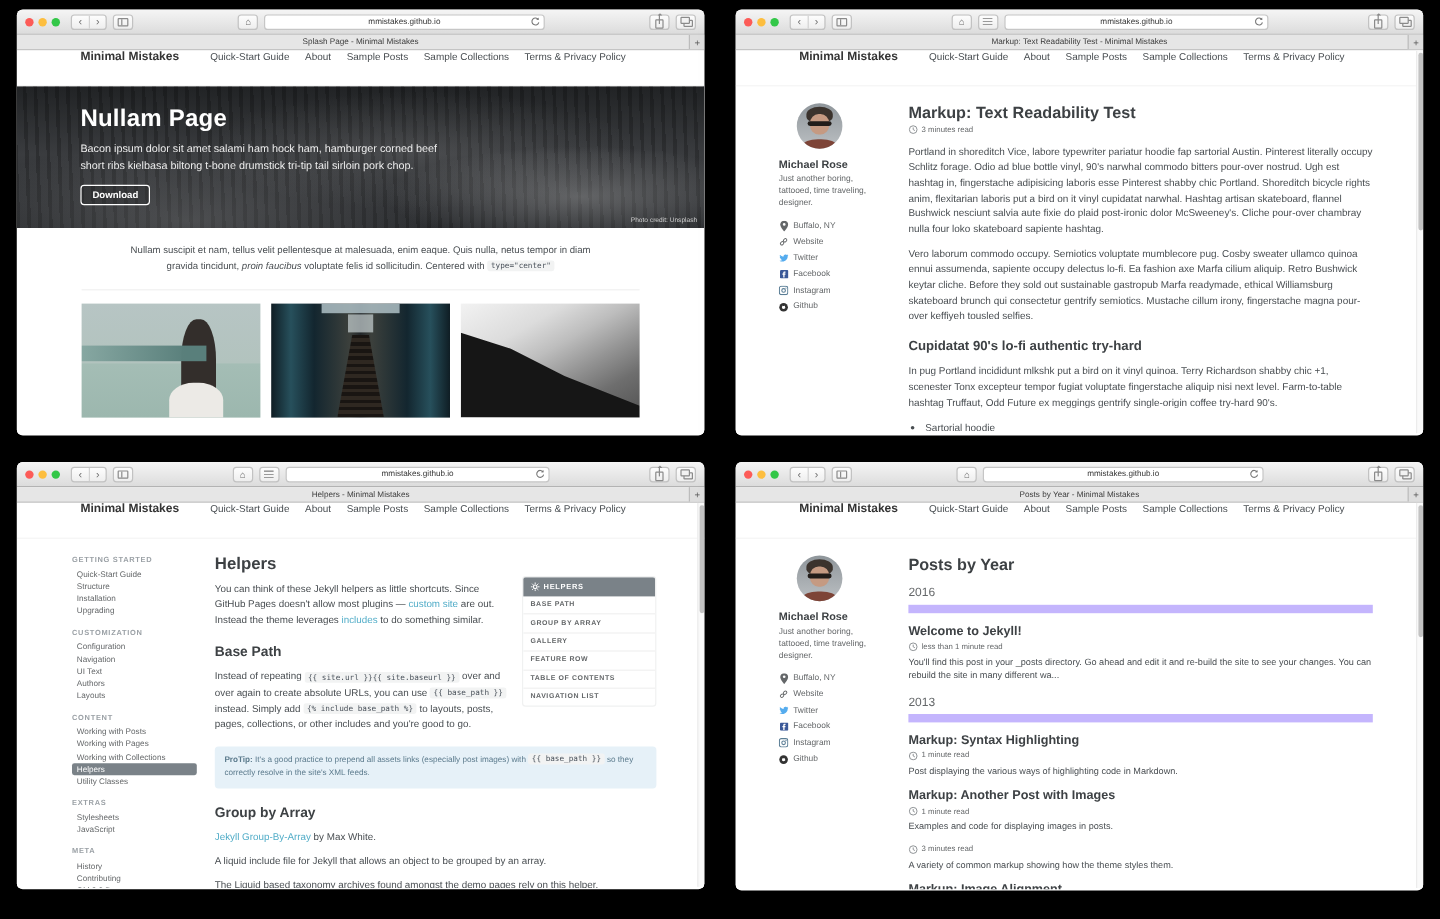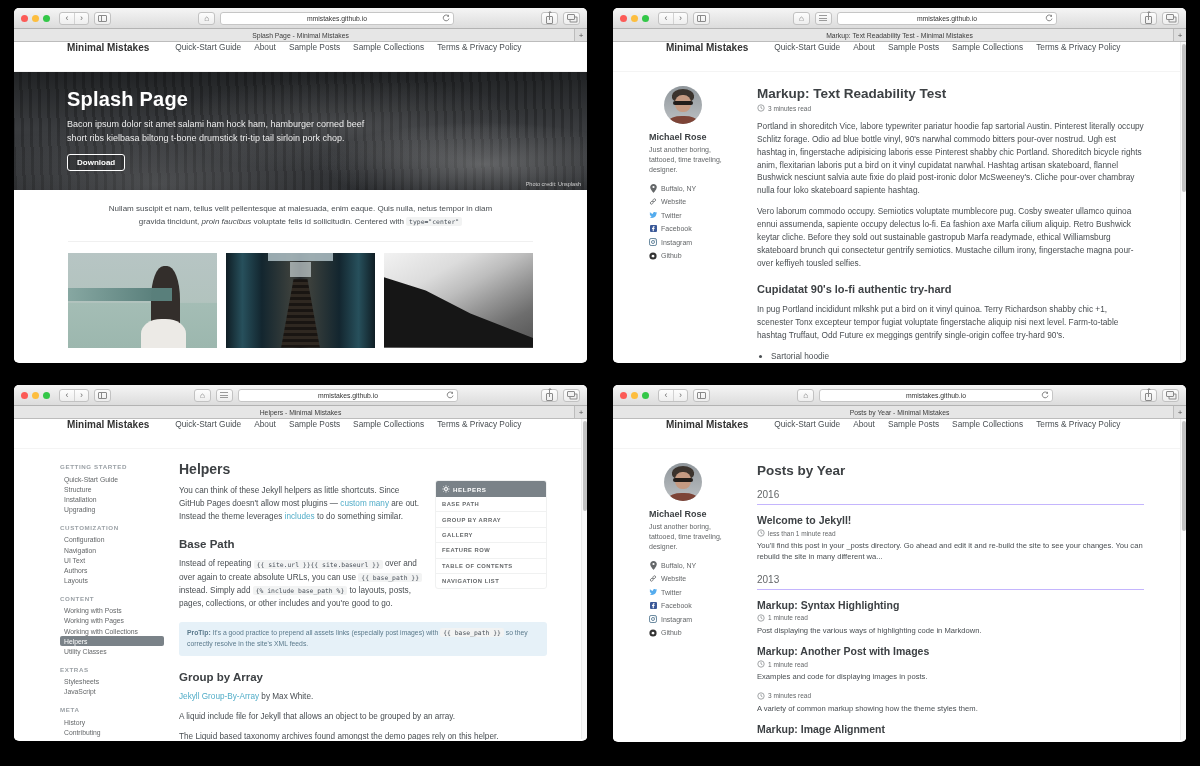--- a/index.html
+++ b/index.html
@@ -109,21 +109,21 @@
   .docs-main p{font-size:8.2px;line-height:1.6;color:#494e52;margin:7px 0 0;}
   .link{color:#52adc8;}
   .toc{float:right;width:112px;margin:3px 0 8px 12px;border:1px solid #f0f1f1;border-radius:3px;overflow:hidden;}
   .toc-header{background:#7a8288;color:#fff;padding:4px 6px;font-size:6.2px;font-weight:bold;letter-spacing:.6px;text-transform:uppercase;display:flex;align-items:center;gap:3px;}
   .toc-item{padding:4.2px 6px;border-bottom:1px solid #f0f1f1;color:#646769;font-size:5.8px;font-weight:bold;letter-spacing:.5px;text-transform:uppercase;}
   .toc-item:last-child{border-bottom:none;}
   .notice{margin-top:12px;background:#e6f1f8;border-radius:3px;padding:6px 8px;font-size:6.8px;line-height:1.6;color:#5b7a8c;}
   .notice b{font-weight:bold;}
 
   
-  .year{font-size:10px;color:#646769;margin:11px 0 0;padding-bottom:4px;border-bottom:1px solid #c4b5fd;}
+  .year{font-size:10px;color:#646769;margin:11px 0 0;padding-bottom:4px;border-bottom:7px solid #c4b5fd;}
   .post{margin-top:9px;}
   .post-title{font-size:10.5px;font-weight:bold;color:#3d4144;}
   .post-excerpt{font-size:7.6px;line-height:1.5;color:#494e52;margin-top:3px;}
   svg{display:block;}
 </style>
 </head>
 <body>
 
 <div class="canvas">
 
@@ -169,21 +169,21 @@
       <span class="brand">Minimal Mistakes</span>
       <div class="m-nav">
         <span>Quick-Start Guide</span>
         <span>About</span>
         <span>Sample Posts</span>
         <span>Sample Collections</span>
         <span>Terms &amp; Privacy Policy</span>
       </div>
     </div>
     <div class="hero">
-      <h1>Splash Page</h1>
+      <h1>Nullam Page</h1>
       <div class="hero-excerpt">Bacon ipsum dolor sit amet salami ham hock ham, hamburger corned beef short ribs kielbasa biltong t-bone drumstick tri-tip tail sirloin pork chop.</div>
       <span class="dl-btn">Download</span>
       <span class="photo-credit">Photo credit: Unsplash</span>
     </div>
     <div class="center-p">
       <span>Nullam suscipit et nam, tellus velit pellentesque at malesuada, enim eaque. Quis nulla, netus tempor in diam gravida tincidunt, </span><em>proin faucibus</em><span> voluptate felis id sollicitudin. Centered with </span><span class="chip">type="center"</span>
     </div>
     <div class="divider"></div>
     <div class="img-row">
       <div class="thumb t1">
@@ -441,21 +441,21 @@
                 </span>
                 <span>Helpers</span>
               </div>
           <div class="toc-item">Base Path</div>
           <div class="toc-item">Group by Array</div>
           <div class="toc-item">Gallery</div>
           <div class="toc-item">Feature Row</div>
           <div class="toc-item">Table of Contents</div>
           <div class="toc-item">Navigation List</div>
         </div>
-        <p><span>You can think of these Jekyll helpers as little shortcuts. Since GitHub Pages doesn't allow most plugins — </span><span class="link">custom many</span><span> are out. Instead the theme leverages </span><span class="link">includes</span><span> to do something similar.</span></p>
+        <p><span>You can think of these Jekyll helpers as little shortcuts. Since GitHub Pages doesn't allow most plugins — </span><span class="link">custom site</span><span> are out. Instead the theme leverages </span><span class="link">includes</span><span> to do something similar.</span></p>
         <h2>Base Path</h2>
         <p><span>Instead of repeating </span><span class="chip">{{ site.url }}{{ site.baseurl }}</span><span> over and over again to create absolute URLs, you can use </span><span class="chip">{{ base_path }}</span><span> instead. Simply add </span><span class="chip">{% include base_path %}</span><span> to layouts, posts, pages, collections, or other includes and you're good to go.</span></p>
         <div class="notice"><b>ProTip:</b><span> It's a good practice to prepend all assets links (especially post images) with </span><span class="chip">{{ base_path }}</span><span> so they correctly resolve in the site's XML feeds.</span></div>
         <h2>Group by Array</h2>
         <p><span class="link">Jekyll Group-By-Array</span><span> by Max White.</span></p>
         <p>A liquid include file for Jekyll that allows an object to be grouped by an array.</p>
         <p>The Liquid based taxonomy archives found amongst the demo pages rely on this helper.</p>
 
       </div>
     </div>

